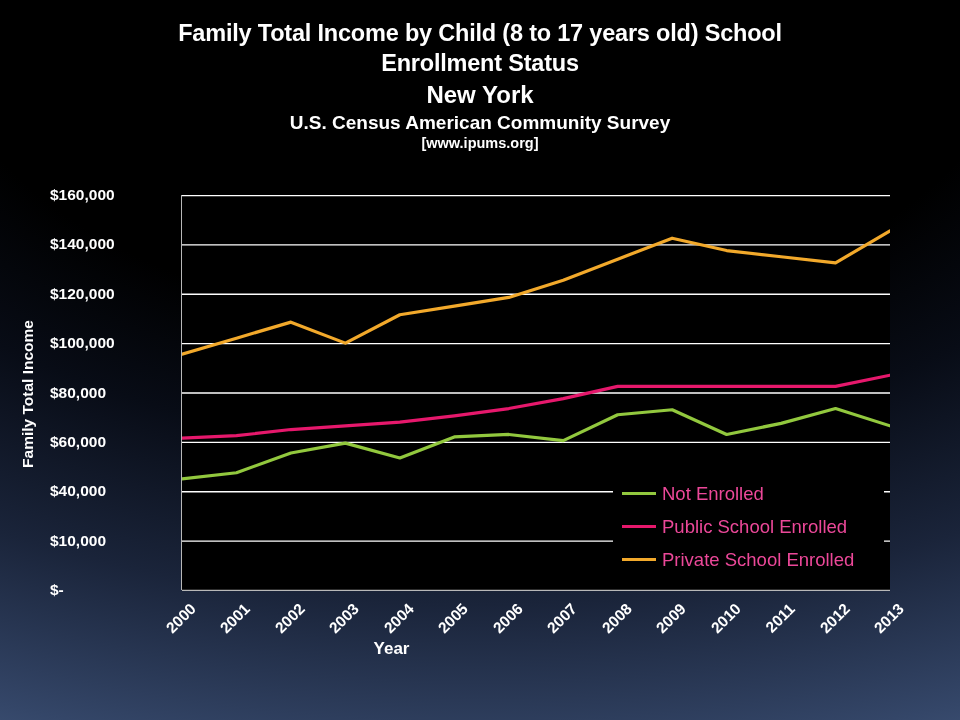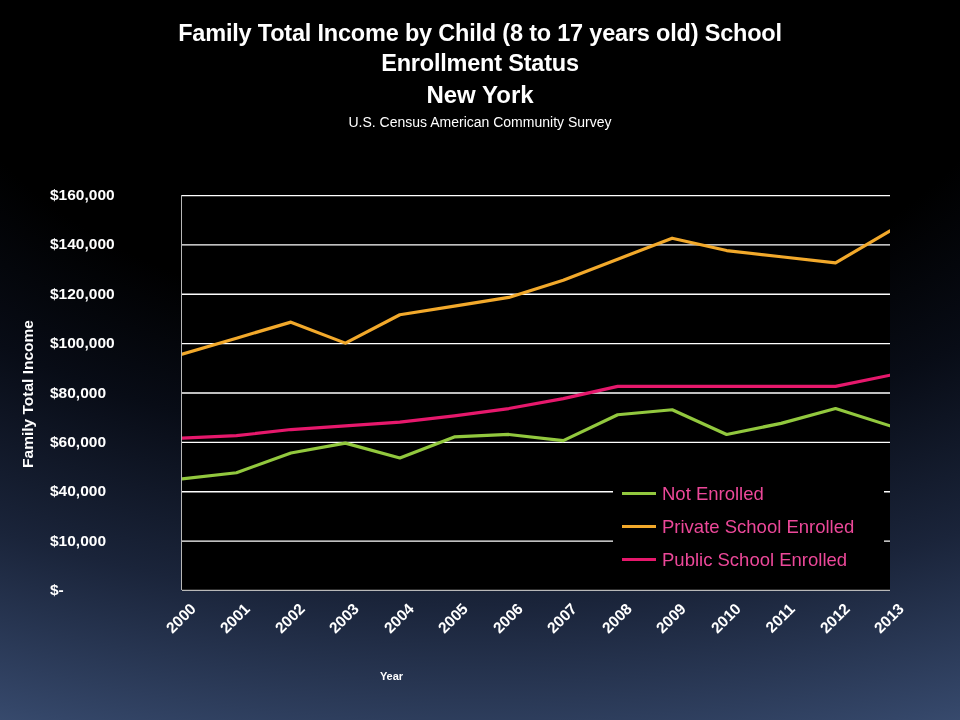--- a/index.html
+++ b/index.html
@@ -36,22 +36,22 @@
     letter-spacing: -0.2px;
     white-space: pre-line;
   }
   .title-sub1 {
     font-size: 24px;
     font-weight: bold;
     line-height: 29px;
     margin-top: 2px;
   }
   .title-sub2 {
-    font-size: 14px;
-    font-weight: normal;
+    font-size: 19px;
+    font-weight: bold;
     line-height: 21px;
     margin-top: 3px;
   }
   .title-sub3 {
     font-size: 14.5px;
     font-weight: bold;
     line-height: 20px;
   }
   
   #plot-area {
@@ -113,25 +113,25 @@
     font-size: 15.5px;
     font-weight: bold;
     white-space: nowrap;
     transform: rotate(-45deg);
     transform-origin: 100% 0%;
     text-align: right;
   }
   #x-axis-title {
     position: absolute;
     left: 0;
-    top: 670px;
+    top: 639px;
     width: 783px;
     text-align: center;
     color: #ffffff;
-    font-size: 11px;
+    font-size: 17px;
     font-weight: bold;
   }
   
   #legend {
     position: absolute;
     left: 613px;
     top: 471px;
     width: 271px;
     background: #000000;
     padding: 6px 0 7px 0;
@@ -160,20 +160,21 @@
 </head>
 <body>
 
 <div id="chart-root">
 
   <div class="title-block">
     <div class="title-main">Family Total Income by Child (8 to 17 years old) School
 Enrollment Status</div>
     <div class="title-sub1">New York</div>
     <div class="title-sub2">U.S. Census American Community Survey</div>
+    <div class="title-sub3">[www.ipums.org]</div>
   </div>
 
   <div id="y-ticks">
       <div class="y-tick" style="top: 582px;">$-</div>
       <div class="y-tick" style="top: 532.625px;">$10,000</div>
       <div class="y-tick" style="top: 483.25px;">$40,000</div>
       <div class="y-tick" style="top: 433.875px;">$60,000</div>
       <div class="y-tick" style="top: 384.5px;">$80,000</div>
       <div class="y-tick" style="top: 335.125px;">$100,000</div>
       <div class="y-tick" style="top: 285.75px;">$120,000</div>
@@ -220,22 +221,22 @@
       <div class="x-tick" style="left: 835px; width: 60px;">2013</div>
     </div>
   <div id="x-axis-title">Year</div>
 
   <div id="legend">
       <div class="legend-row">
         <span class="legend-swatch" style="border-top-color: rgb(146, 200, 62);"></span>
         <span class="legend-label">Not Enrolled</span>
       </div>
       <div class="legend-row">
+        <span class="legend-swatch" style="border-top-color: rgb(230, 24, 108);"></span>
+        <span class="legend-label">Public School Enrolled</span>
+      </div>
+      <div class="legend-row">
         <span class="legend-swatch" style="border-top-color: rgb(242, 169, 43);"></span>
         <span class="legend-label">Private School Enrolled</span>
       </div>
-      <div class="legend-row">
-        <span class="legend-swatch" style="border-top-color: rgb(230, 24, 108);"></span>
-        <span class="legend-label">Public School Enrolled</span>
-      </div>
     </div>
 
 </div>
 
 </body></html>

